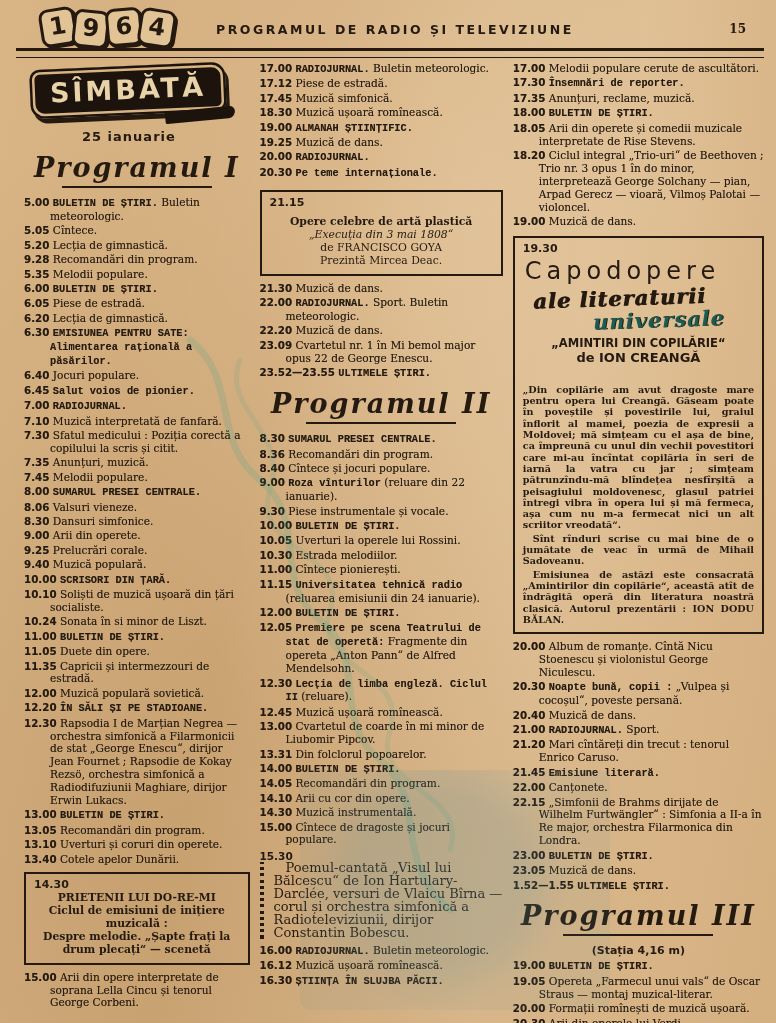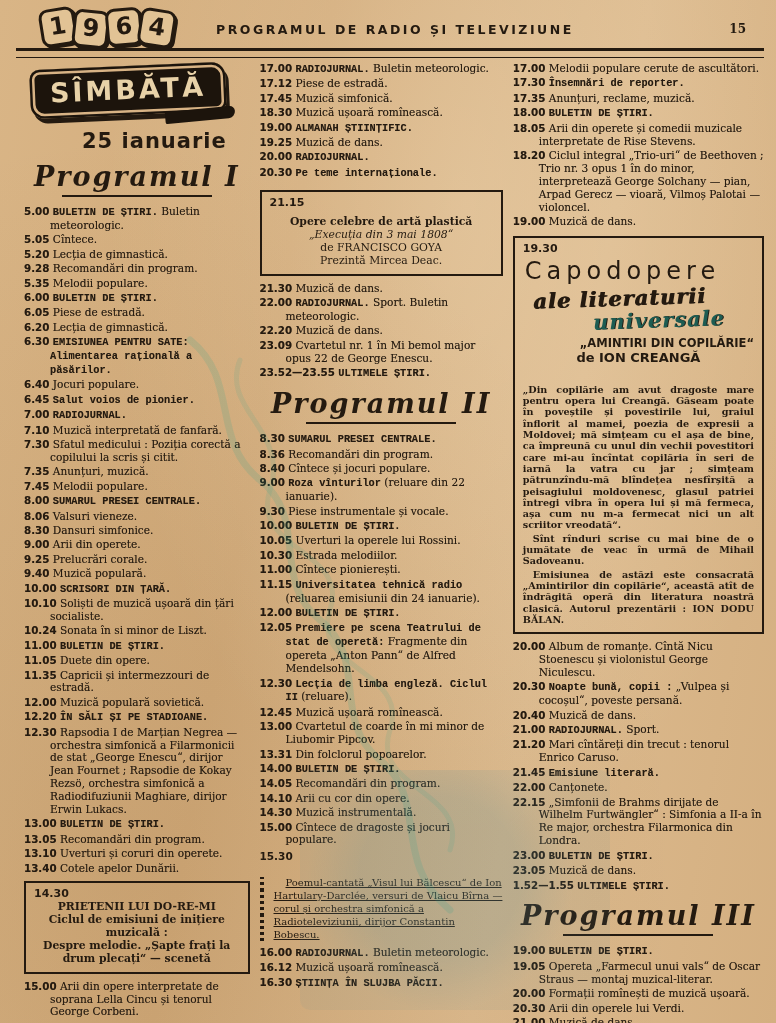--- a/index.html
+++ b/index.html
@@ -53,21 +53,21 @@
     transform:rotate(-2.5deg);
     padding:8px 10px 10px 10px;text-align:center;
     font-family:"DejaVu Sans","Liberation Sans",sans-serif;
     font-weight:bold;font-size:27px;letter-spacing:3px;
     box-shadow:3px 5px 0 #241a10, inset 0 0 0 2.5px #1c140c, inset 0 0 0 5px #d8b385;
   }
   .ribbon::after{content:"";position:absolute;right:-8px;bottom:-9px;width:70px;height:12px;
     background:#1c140c;transform:rotate(-3deg);border-radius:2px 6px 8px 2px;}
   .day-date{margin:14px 0 2px 58px;
     font-family:"DejaVu Sans","Liberation Sans",sans-serif;
-    font-weight:bold;font-size:21px;letter-spacing:1px;}
+    font-weight:bold;font-size:13px;letter-spacing:1px;}
   
   .prog-title{
     font-family:"DejaVu Serif","Liberation Serif",serif;
     font-style:italic;font-weight:bold;font-size:27px;
     text-align:center;letter-spacing:2px;margin:8px 0 0 0;
   }
   .prog-rule{width:150px;margin:3px auto 8px auto;border-top:2.5px solid #241a10;}
   .station{text-align:center;font-weight:bold;font-size:11px;
     font-family:"DejaVu Sans","Liberation Sans",sans-serif;margin:2px 0 2px 0;}
   
@@ -97,35 +97,35 @@
     font-style:italic;font-weight:bold;font-size:21px;letter-spacing:1px;
     transform:rotate(-2deg);margin-left:10px;
     text-shadow:1px 0 0 #241a10;
   }
   .cap-title3{
     font-family:"DejaVu Serif","Liberation Serif",serif;
     font-style:italic;font-weight:bold;font-size:21px;letter-spacing:1px;
     transform:rotate(-2deg);margin:-3px 0 4px 70px;
     text-shadow:1px 0 0 #241a10;color:#1d5c52;
   }
-  .cap-work{text-align:right;font-weight:bold;font-size:11.5px;
+  .cap-work{text-align:center;font-weight:bold;font-size:11.5px;
     font-family:"DejaVu Sans","Liberation Sans",sans-serif;margin-top:4px;}
   .cap-author{text-align:center;font-weight:bold;font-size:13px;
     font-family:"DejaVu Sans","Liberation Sans",sans-serif;margin-bottom:19px;}
   .cap-quote{font-size:9.6px;line-height:11.3px;font-weight:bold;text-align:justify;}
   .cap-note{font-size:9.6px;line-height:11.3px;font-weight:bold;text-align:justify;text-indent:10px;margin-top:2px;}
   
   .poem{margin:4px 0 4px 0;}
   .poem .poem-time{font-weight:bold;font-size:10.5px;
     font-family:"DejaVu Sans","Liberation Sans",sans-serif;}
   .poem .poem-text{
-    margin-top:15px;padding-left:10px;
+    margin-top:0;padding-left:10px;
     border-left:4px solid transparent;
     border-image:repeating-linear-gradient(#241a10 0 3px,transparent 3px 6px) 1;
-    font-size:10px;line-height:12.9px;text-indent:12px;text-decoration:underline;
+    font-size:13px;line-height:12.9px;text-indent:12px;
   }
   
   .wm{position:absolute;pointer-events:none;}
   .wm-script{left:150px;top:320px;opacity:.55;}
   .wm-stamp{left:300px;top:770px;width:310px;height:240px;opacity:.5;
     background:
       radial-gradient(circle at 45% 45%, rgba(90,140,150,.35) 0 38%, rgba(0,0,0,0) 62%),
       linear-gradient(rgba(100,145,155,.18), rgba(100,145,155,.18));
     border-radius:10px;}
 </style>
@@ -408,20 +408,21 @@
 
           <p class="entry"><b class="time">23.00</b> <b class="strong">BULETIN DE ȘTIRI.</b> </p>
 
           <p class="entry"><b class="time">23.05</b>  <span class="rest">Muzică de dans.</span></p>
 
           <p class="entry"><b class="time">1.52—1.55</b> <b class="strong">ULTIMELE ȘTIRI.</b> </p>
         </div>
 
       <div class="prog-title">Programul III</div>
       <div class="prog-rule"></div>
+      <div class="station">(Stația 4,16 m)</div>
 
       <div class="entries">
 
           <p class="entry"><b class="time">19.00</b> <b class="strong">BULETIN DE ȘTIRI.</b> </p>
 
           <p class="entry"><b class="time">19.05</b>  <span class="rest">Opereta „Farmecul unui vals“ de Oscar Straus — montaj muzical-literar.</span></p>
 
           <p class="entry"><b class="time">20.00</b>  <span class="rest">Formații romînești de muzică ușoară.</span></p>
 
           <p class="entry"><b class="time">20.30</b>  <span class="rest">Arii din operele lui Verdi.</span></p>

